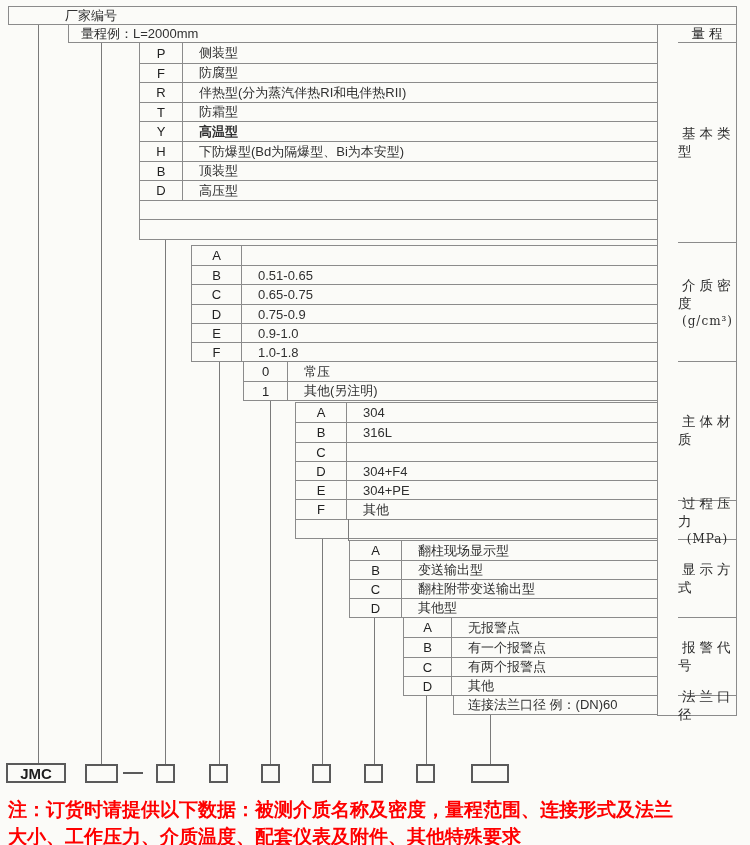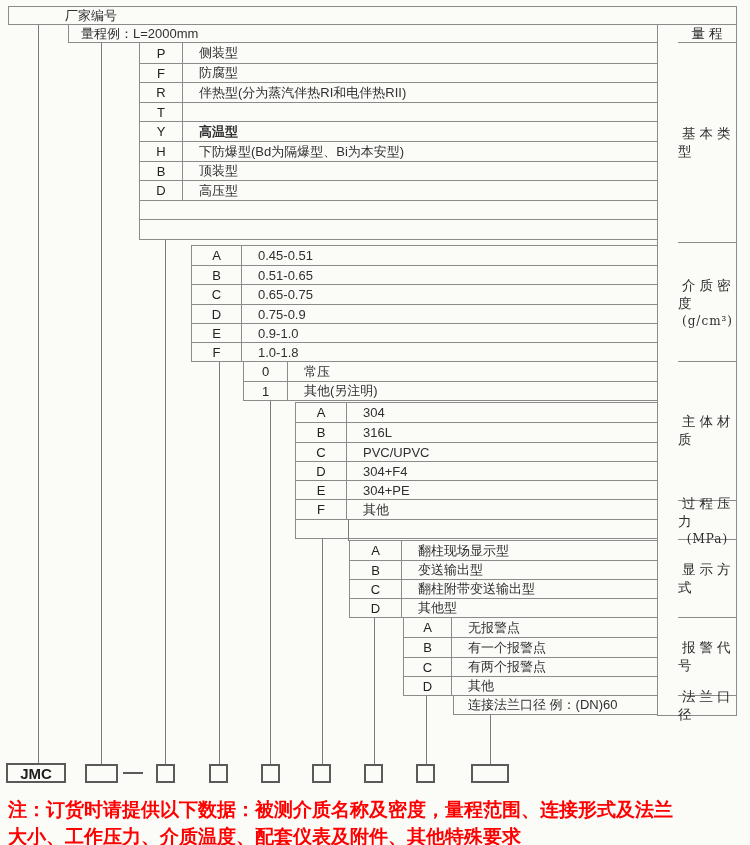--- a/index.html
+++ b/index.html
@@ -59,20 +59,21 @@
       <div class="trow bt" style="top: 20px; height: 19px;">
         <div class="code" style="width: 43px;">F</div>
         <div class="desc" style="padding-left: 16px;">防腐型</div>
       </div>
       <div class="trow bt" style="top: 39px; height: 20px;">
         <div class="code" style="width: 43px;">R</div>
         <div class="desc" style="padding-left: 16px;">伴热型(分为蒸汽伴热RI和电伴热RII)</div>
       </div>
       <div class="trow bt" style="top: 59px; height: 19px;">
         <div class="code" style="width: 43px;">T</div>
+        <div class="desc" style="padding-left: 16px;">防霜型</div>
       </div>
       <div class="trow bt" style="top: 78px; height: 20px;">
         <div class="code" style="width: 43px;">Y</div>
         <div class="desc" style="padding-left: 16px; font-weight: bold;">高温型</div>
       </div>
       <div class="trow bt" style="top: 98px; height: 20px;">
         <div class="code" style="width: 43px;">H</div>
         <div class="desc" style="padding-left: 16px;">下防爆型(Bd为隔爆型、Bi为本安型)</div>
       </div>
       <div class="trow bt" style="top: 118px; height: 19px;">
@@ -86,21 +87,20 @@
       <div class="trow bt" style="top: 157px; height: 19px;">
         <div class="desc" style="padding-left: 16px;"></div>
       </div>
       <div class="trow bt" style="top: 176px; height: 20px;">
         <div class="desc" style="padding-left: 16px;"></div>
       </div>
     </div>
     <div class="abs tbl" style="left: 191px; top: 245px; width: 467px; height: 117px;">
       <div class="trow" style="top: 0px; height: 19px;">
         <div class="code" style="width: 50px;">A</div>
-        <div class="desc" style="padding-left: 16px;">0.45-0.51</div>
       </div>
       <div class="trow bt" style="top: 19px; height: 19px;">
         <div class="code" style="width: 50px;">B</div>
         <div class="desc" style="padding-left: 16px;">0.51-0.65</div>
       </div>
       <div class="trow bt" style="top: 38px; height: 20px;">
         <div class="code" style="width: 50px;">C</div>
         <div class="desc" style="padding-left: 16px;">0.65-0.75</div>
       </div>
       <div class="trow bt" style="top: 58px; height: 19px;">
@@ -130,21 +130,20 @@
       <div class="trow" style="top: 0px; height: 19px;">
         <div class="code" style="width: 51px;">A</div>
         <div class="desc" style="padding-left: 16px;">304</div>
       </div>
       <div class="trow bt" style="top: 19px; height: 20px;">
         <div class="code" style="width: 51px;">B</div>
         <div class="desc" style="padding-left: 16px;">316L</div>
       </div>
       <div class="trow bt" style="top: 39px; height: 19px;">
         <div class="code" style="width: 51px;">C</div>
-        <div class="desc" style="padding-left: 16px;">PVC/UPVC</div>
       </div>
       <div class="trow bt" style="top: 58px; height: 19px;">
         <div class="code" style="width: 51px;">D</div>
         <div class="desc" style="padding-left: 16px;">304+F4</div>
       </div>
       <div class="trow bt" style="top: 77px; height: 19px;">
         <div class="code" style="width: 51px;">E</div>
         <div class="desc" style="padding-left: 16px;">304+PE</div>
       </div>
       <div class="trow bt" style="top: 96px; height: 20px;">

